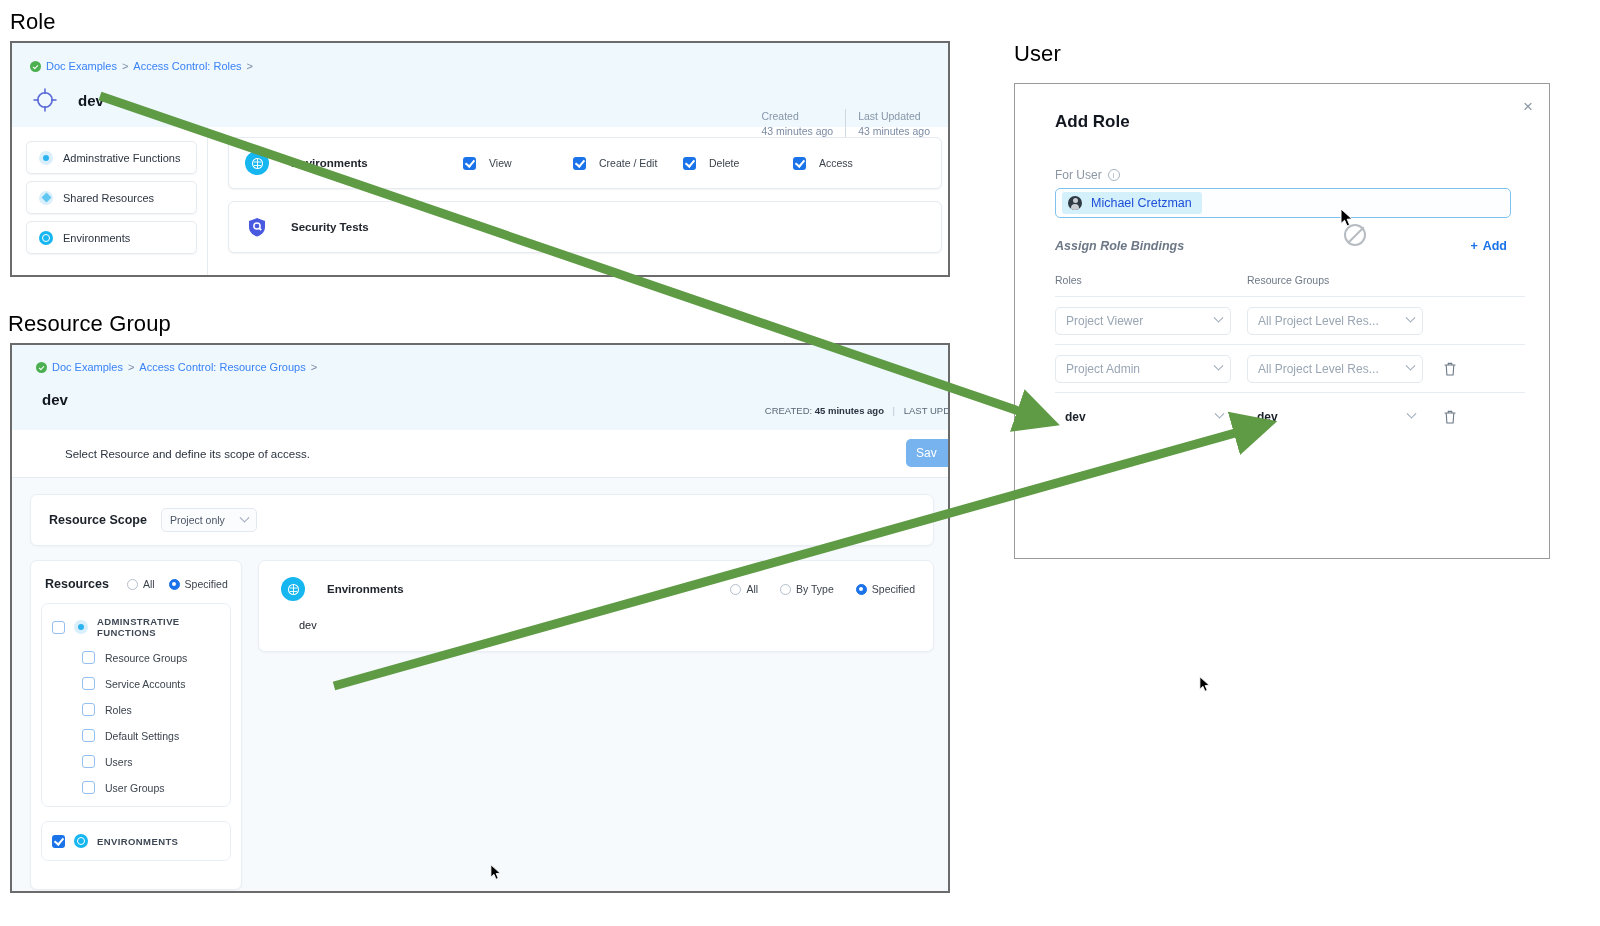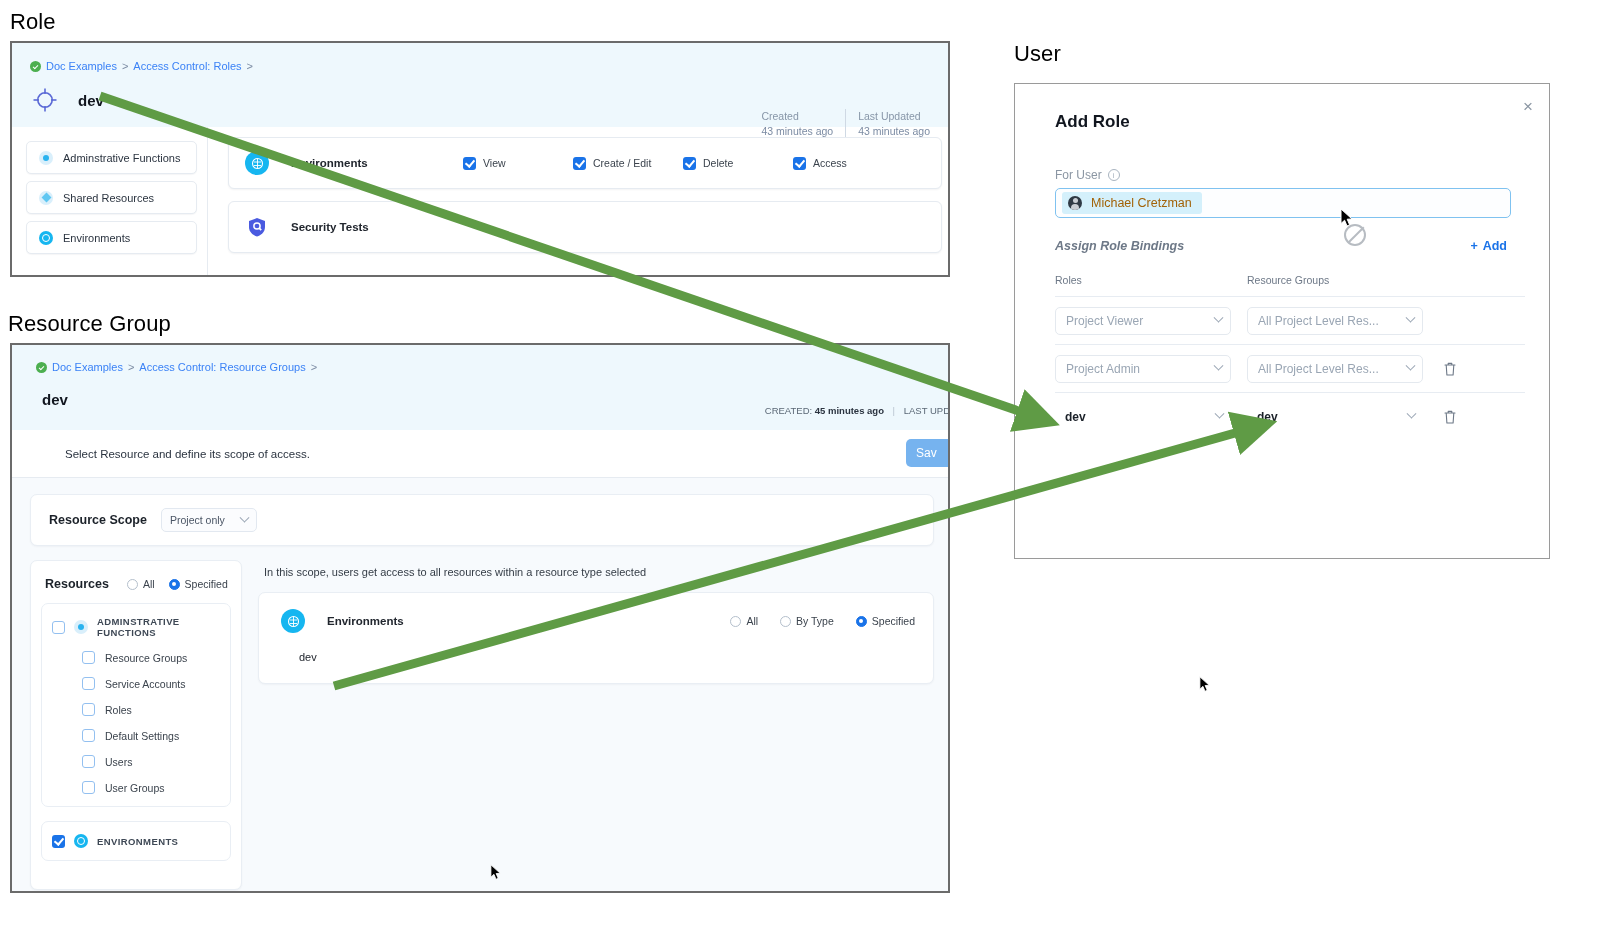--- a/index.html
+++ b/index.html
@@ -87,21 +87,21 @@
   .rp-right { flex:1; padding:10px 0 0 0; position:relative; }
   .perm-row {
     background:#fff; border:1px solid #e6ebf1; border-radius:6px;
     margin:0 6px 12px 20px; height:52px; display:flex; align-items:center;
     padding:0 16px; box-shadow:0 1px 2px rgba(16,24,40,.05);
   }
   .perm-ico { width:24px;height:24px;border-radius:50%;flex:none;display:flex;align-items:center;justify-content:center; }
   .perm-ico.env { background:#16b6f0; }
   .perm-name { font-size:11.5px; font-weight:600; color:#21262e; margin-left:22px; width:172px; }
   .perm-checks { display:flex; flex:1; }
-  .chk-item { display:flex; align-items:center; gap:7px; width:110px; font-size:10.5px; color:#3b434d; }
+  .chk-item { display:flex; align-items:center; gap:13px; width:110px; font-size:10.5px; color:#3b434d; }
   .cbx {
     width:13px;height:13px;border-radius:3px;background:#1a73e8;position:relative;flex:none;
   }
   .cbx::after{
     content:"";position:absolute;left:3.5px;top:1.5px;width:4px;height:7px;
     border-right:2px solid #fff;border-bottom:2px solid #fff;transform:rotate(40deg);
   }
 
   
   #rg-panel { left:10px; top:343px; width:940px; height:550px; }
@@ -179,21 +179,21 @@
   .dlg-sub { position:absolute; left:40px; top:84px; font-size:12px; color:#8b96a3; display:flex; align-items:center; gap:6px; }
   .info-i { width:12px;height:12px;border-radius:50%;border:1.2px solid #a9b4c0;display:inline-flex;align-items:center;justify-content:center;font-size:8px;color:#a9b4c0;font-style:normal;}
   .user-input {
     position:absolute; left:40px; top:104px; width:456px; height:30px;
     border:1px solid #7fc2f0; border-radius:5px; background:#fdfeff; display:flex; align-items:center; padding:0 6px;
   }
   .chip { display:flex; align-items:center; gap:9px; background:#d4f0fb; border-radius:3px; height:22px; padding:0 10px 0 6px; }
   .chip .av { width:14px;height:14px;border-radius:50%;background:#2f3a45;flex:none;position:relative;overflow:hidden;}
   .chip .av::after{content:"";position:absolute;left:3px;top:8px;width:8px;height:8px;border-radius:50%;background:#c9ced4;}
   .chip .av::before{content:"";position:absolute;left:4.5px;top:2px;width:5px;height:5px;border-radius:50%;background:#c9ced4;}
-  .chip .nm { font-size:12.5px; color:#a16207; }
+  .chip .nm { font-size:12.5px; color:#1d4ed8; }
 
   .bindings-hdr { position:absolute; left:40px; top:155px; font-size:12.5px; font-weight:700; color:#6d7887;font-style:italic; }
   .add-btn { position:absolute; right:42px; top:155px; font-size:12.5px; color:#1a73e8; font-weight:600; display:flex; align-items:center; gap:5px; }
 
   .bind-table { position:absolute; left:40px; top:190px; width:470px; }
   .bt-head { display:flex; font-size:10.5px; color:#6d7887; padding-bottom:10px; }
   .bt-head .c1 { width:192px; }
   .bt-head .c2 { width:196px; }
   .bt-row { display:flex; align-items:center; border-top:1px solid #e7ecf2; height:48px; }
   .bt-row .c1 { width:192px; }
@@ -402,21 +402,20 @@
         <div class="group-box" style="margin-top:14px;">
           <div class="grp-head">
             <span class="cbx"></span>
             <span class="glyph solid"></span>
             <span class="lbl">ENVIRONMENTS</span>
           </div>
         </div>
       </div>
 
       <div class="scope-right">
-        <div class="scope-note">In this scope, users get access to all resources within a resource type selected</div>
         <div class="env-card">
           <div class="env-row">
             <span class="perm-ico env">
               <svg width="13" height="13" viewBox="0 0 13 13">
                 <circle cx="6.5" cy="6.5" r="5" fill="none" stroke="#fff" stroke-width="1.1"></circle>
                 <path d="M6.5 2 L6.5 11 M3 5 L10 5 M3 8.5 L10 8.5" stroke="#fff" stroke-width="0.9" fill="none"></path>
               </svg>
             </span>
             <span class="env-name">Environments</span>
             <span class="env-radios">

